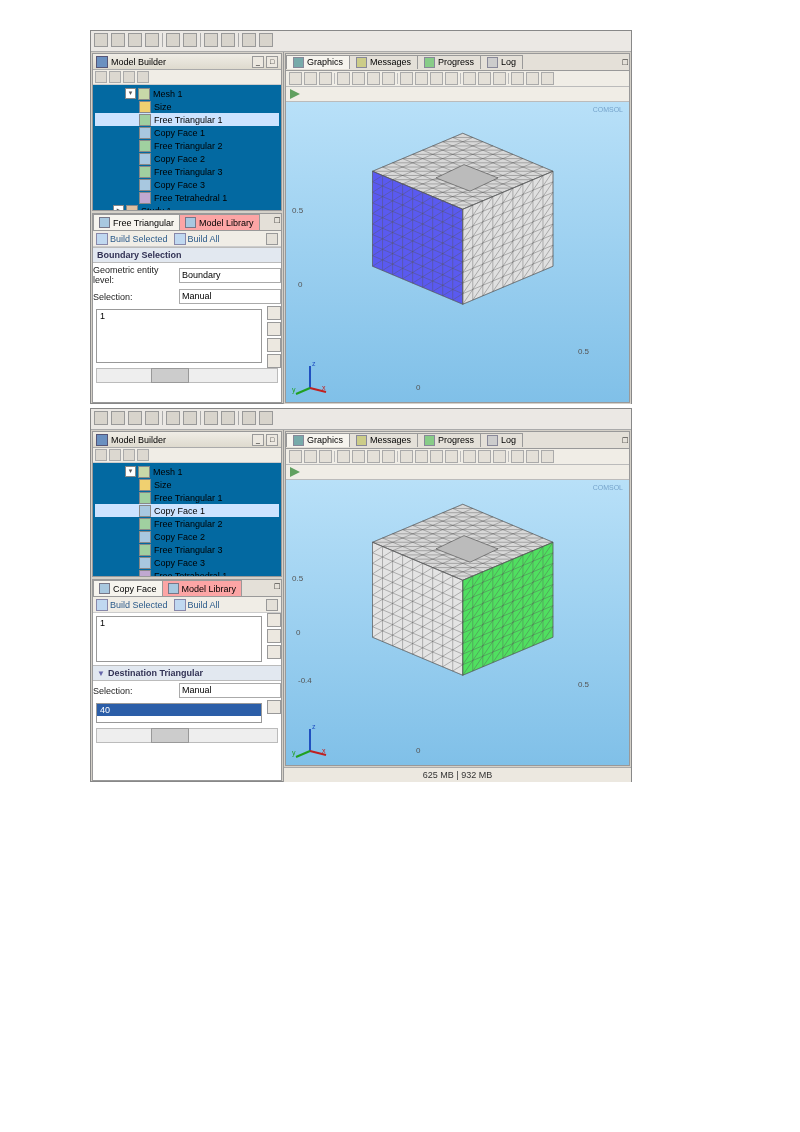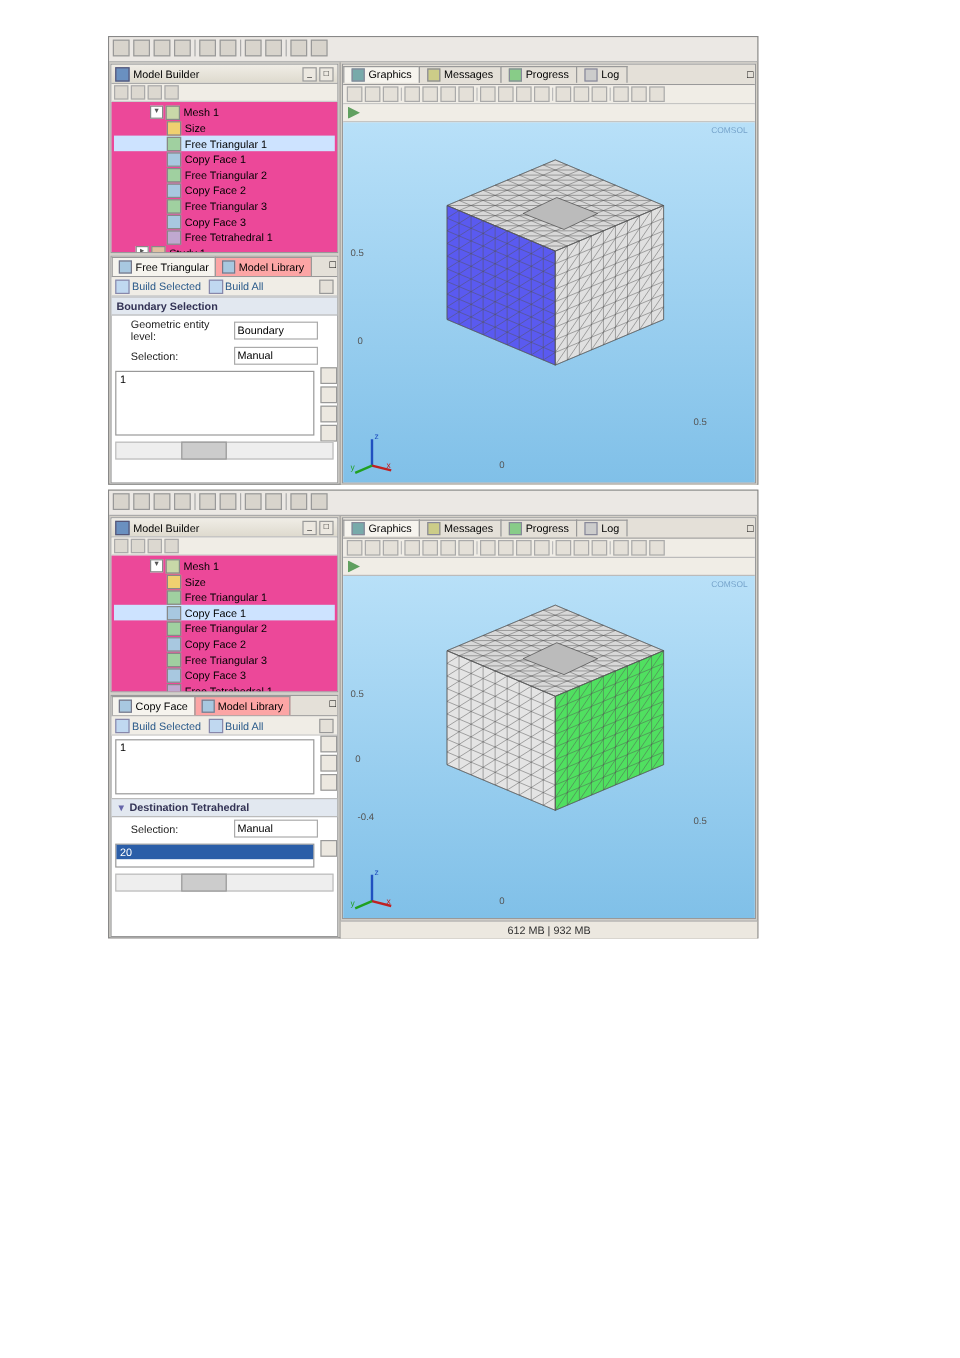--- a/index.html
+++ b/index.html
@@ -17,21 +17,21 @@
 .leftcol{width:192px;display:flex;flex-direction:column;border-right:1px solid #999}
 .rightcol{flex:1;display:flex;flex-direction:column;background:#d4d0c8}
 
 .panel{display:flex;flex-direction:column;background:#fff;border:1px solid #999;margin:1px}
 .panel-titlebar{height:15px;background:linear-gradient(#f0ede6,#dedace);display:flex;align-items:center;padding:0 3px;font-size:9px;border-bottom:1px solid #aaa}
 .panel-titlebar .pticon{width:10px;height:10px;margin-right:3px;display:inline-block;background:#6a90c0;border:1px solid #557}
 .panel-titlebar .spacer{flex:1}
 .panel-titlebar .pctl{width:10px;height:10px;margin-left:2px;background:#ece8e0;border:1px solid #999;font-size:7px;text-align:center;line-height:9px}
 .subtoolbar{height:14px;background:#f0ede6;border-bottom:1px solid #ccc;display:flex;align-items:center;gap:2px;padding:0 2px}
 .subtoolbar .sicon{width:10px;height:10px;background:#dcd8d0;border:1px solid #aaa}
-.panel-content{flex:1;overflow:hidden;background:#ec4899;font-size:9px}
+.panel-content{flex:1;overflow:hidden;background:#0369a1;font-size:9px}
 
 .tree{padding:2px 2px}
 .tree-row{display:flex;align-items:center;height:13px;white-space:nowrap}
 .tree-row .ind{display:inline-block}
 .tree-row .exp{width:9px;height:9px;border:1px solid #888;font-size:7px;text-align:center;line-height:7px;margin-right:2px;background:#fff;color:#555}
 .tree-row .ticon{width:10px;height:10px;margin-right:3px;display:inline-block;border:1px solid #888}
 .ticon.mesh{background:#c8d8a8}
 .ticon.size{background:#f0d070}
 .ticon.tri{background:#a0d0a0}
 .ticon.copy{background:#a8c8e0}
@@ -41,21 +41,21 @@
 
 .tabbar{height:16px;display:flex;background:#e4e0d8;border-bottom:1px solid #999}
 .tab{padding:1px 5px;border:1px solid #999;border-bottom:none;background:#f6f4ee;margin-right:-1px;display:flex;align-items:center;font-size:9px}
 .tab .tabicon{width:9px;height:9px;margin-right:3px;background:#a8c8e0;border:1px solid #778}
 .tab.inactive{background:#fca5a5}
 .buildbar{height:15px;background:#f0ede6;border-bottom:1px solid #ccc;display:flex;align-items:center;padding:0 3px;gap:6px;font-size:9px}
 .buildbtn{display:flex;align-items:center;color:#2a5a8a}
 .buildbtn .bicon{width:10px;height:10px;margin-right:2px;background:#c0d8f0;border:1px solid #88a}
 .section-hdr{background:#e2e8f0;border-top:1px solid #bbb;border-bottom:1px solid #bbb;padding:2px 4px;font-weight:bold;font-size:9px;color:#335}
 .section-hdr .arrow{color:#66a;margin-right:3px;font-size:8px}
-.formrow{display:flex;align-items:center;padding:2px 16px;font-size:9px}
+.formrow{display:flex;align-items:center;padding:2px 0;font-size:9px}
 .formrow label{width:86px;color:#222}
 .formrow .field{flex:1;height:13px;border:1px solid #aaa;background:#fff;padding:0 2px;line-height:13px}
 .listbox{margin:3px;height:52px;border:1px solid #999;position:relative;background:#fff}
 .listbox .item{padding:1px 3px}
 .listbox .item.sel{background:#2b5ea8;color:#fff}
 .sidebuttons{position:absolute;right:-16px;top:0;width:14px}
 .sidebuttons .sb{width:12px;height:12px;margin-bottom:2px;background:#ece8e0;border:1px solid #999;display:block}
 .hscroll{height:13px;margin:2px 3px;background:#eee;border:1px solid #bbb;position:relative}
 .hscroll .thumb{position:absolute;left:30%;width:20%;height:100%;background:#ccc;border:1px solid #999;top:-1px}
 
@@ -714,28 +714,28 @@
         <div style="position:relative;margin-right:16px">
           <div class="listbox" style="height:44px">
             <div class="item">1</div>
           </div>
           <div class="sidebuttons">
             <span class="sb"></span>
             <span class="sb"></span>
             <span class="sb"></span>
           </div>
         </div>
-        <div class="section-hdr"><span class="arrow">▼</span><span>Destination Tetrahedral</span></div>
+        <div class="section-hdr"><span class="arrow">▼</span><span>Destination Triangular</span></div>
         <div class="formrow">
           <label>Selection:</label>
           <div class="field">Manual</div>
         </div>
         <div style="position:relative;margin-right:16px">
           <div class="listbox" style="height:18px">
-            <div class="item sel">20</div>
+            <div class="item sel">40</div>
           </div>
           <div class="sidebuttons">
             <span class="sb"></span>
           </div>
         </div>
         <div class="hscroll">
               <div class="thumb"></div>
             </div>
       </div>
     </div>
@@ -1113,19 +1113,19 @@
             <line x1="18" y1="28" x2="18" y2="6" stroke="#2050c0" stroke-width="2"></line>
             <line x1="18" y1="28" x2="34" y2="32" stroke="#c02020" stroke-width="2"></line>
             <line x1="18" y1="28" x2="4" y2="34" stroke="#20a020" stroke-width="2"></line>
             <text x="20" y="6" font-size="7" fill="#2050c0">z</text>
             <text x="30" y="30" font-size="7" fill="#c02020">x</text>
             <text x="0" y="32" font-size="7" fill="#20a020">y</text>
           </svg>
         </div>
       </div>
       <div class="statusbar">
-            <span>612 MB | 932 MB</span>
+            <span>625 MB | 932 MB</span>
           </div>
     </div>
   </div>
 </div>
 
 </div>
 
 </body></html>

